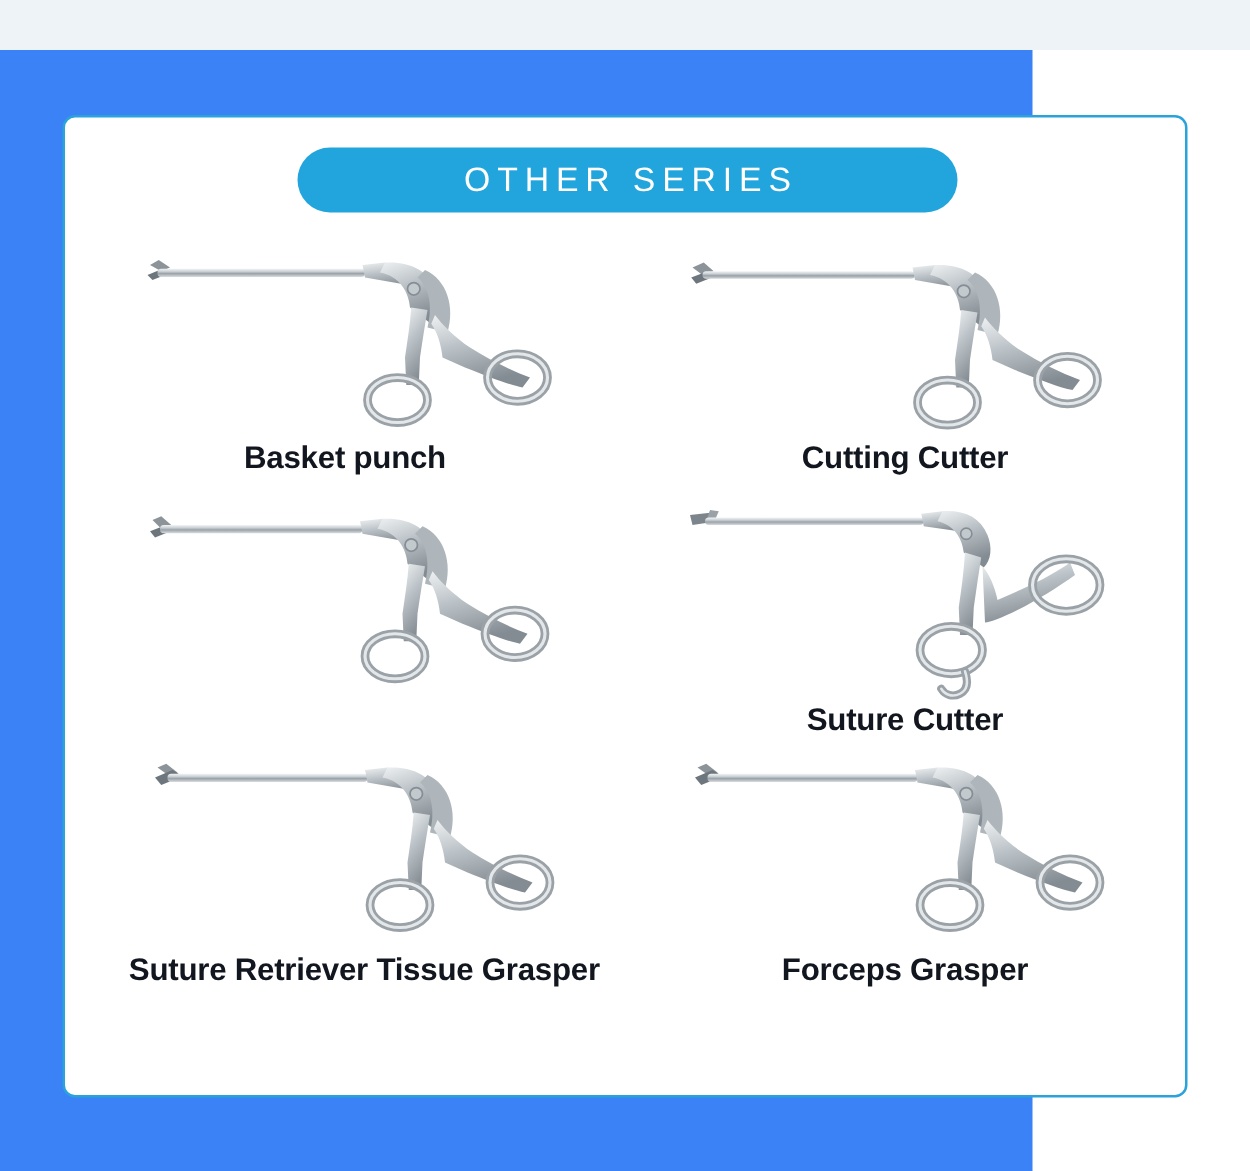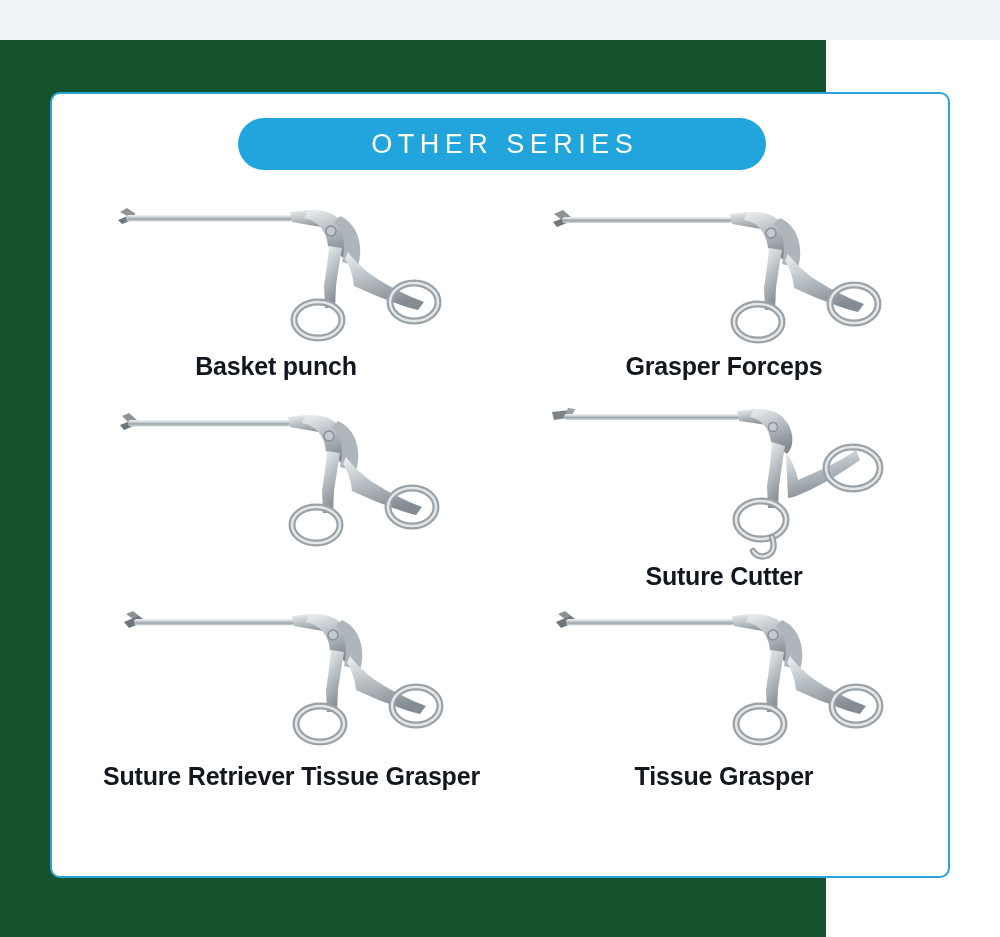--- a/index.html
+++ b/index.html
@@ -5,21 +5,21 @@
   * { margin:0; padding:0; box-sizing:border-box; }
   html, body {
     width:1000px; height:937px;
     background:#ffffff;
     font-family:"Liberation Sans", sans-serif;
     overflow:hidden;
   }
   #page {
     position:relative;
     width:826px; height:937px;
-    background:#14532d;
+    background:#3b82f6;
   }
   .top-band {
     position:absolute; left:0; top:0;
     width:1000px; height:40px;
     background:#edf3f7;
   }
   .catalog-card {
     position:absolute;
     left:50px; top:92px;
     width:900px; height:786px;
@@ -148,21 +148,21 @@
             <path d="M236,28 C254,36 260,58 254,78 L238,74 C242,58 240,42 230,34 Z" fill="#aeb6bb"></path>
             <path d="M241,71 C246,78 249,88 250,98 L268,106 C288,114 304,120 314,122 L320,114 C304,108 288,100 272,90 C260,82 250,72 244,64 Z" fill="url(#g2b)"></path>
             <path d="M225,58 C224,72 222,84 220,98 L221,120 L231,120 L232,98 C234,84 236,72 238,60 Z" fill="url(#g2b)"></path>
             <ellipse cx="214" cy="132" rx="24" ry="18" fill="none" stroke="#9aa2a8" stroke-width="7"></ellipse>
             <ellipse cx="214" cy="132" rx="24" ry="18" fill="none" stroke="#e3e7e9" stroke-width="2.5"></ellipse>
             <ellipse cx="310" cy="114" rx="24" ry="19" fill="none" stroke="#9aa2a8" stroke-width="7"></ellipse>
             <ellipse cx="310" cy="114" rx="24" ry="19" fill="none" stroke="#e3e7e9" stroke-width="2.5"></ellipse>
             <circle cx="227" cy="43" r="5" fill="#c3cace" stroke="#868e95" stroke-width="1.4"></circle>
           </svg>
         </div>
-        <div class="product-label">Grasper Forceps</div>
+        <div class="product-label">Cutting Cutter</div>
       </div>
 
       <div class="product-cell">
         <div class="product-figure">
           <svg viewBox="0 0 360 160" xmlns="http://www.w3.org/2000/svg">
             <defs>
               <linearGradient id="g3a" x1="0" y1="0" x2="0" y2="1">
                 <stop offset="0%" stop-color="#f2f4f5"></stop>
                   <stop offset="35%" stop-color="#c9d0d4"></stop>
                 <stop offset="60%" stop-color="#9aa2a8"></stop>
@@ -284,18 +284,18 @@
             <path d="M238,20 C256,28 262,50 256,70 L240,66 C244,50 242,34 232,26 Z" fill="#aeb6bb"></path>
             <path d="M243,63 C248,70 251,80 252,90 L270,98 C290,106 306,112 316,114 L322,106 C306,100 290,92 274,82 C262,74 252,64 246,56 Z" fill="url(#g6b)"></path>
             <path d="M227,50 C226,64 224,76 222,90 L223,112 L233,112 L234,90 C236,76 238,64 240,52 Z" fill="url(#g6b)"></path>
             <ellipse cx="216" cy="124" rx="24" ry="18" fill="none" stroke="#9aa2a8" stroke-width="7"></ellipse>
             <ellipse cx="216" cy="124" rx="24" ry="18" fill="none" stroke="#e3e7e9" stroke-width="2.5"></ellipse>
             <ellipse cx="312" cy="106" rx="24" ry="19" fill="none" stroke="#9aa2a8" stroke-width="7"></ellipse>
             <ellipse cx="312" cy="106" rx="24" ry="19" fill="none" stroke="#e3e7e9" stroke-width="2.5"></ellipse>
             <circle cx="229" cy="35" r="5" fill="#c3cace" stroke="#868e95" stroke-width="1.4"></circle>
           </svg>
         </div>
-        <div class="product-label">Tissue Grasper</div>
+        <div class="product-label">Forceps Grasper</div>
       </div>
 
     </div>
   </div>
 </div>
 
 </body></html>

